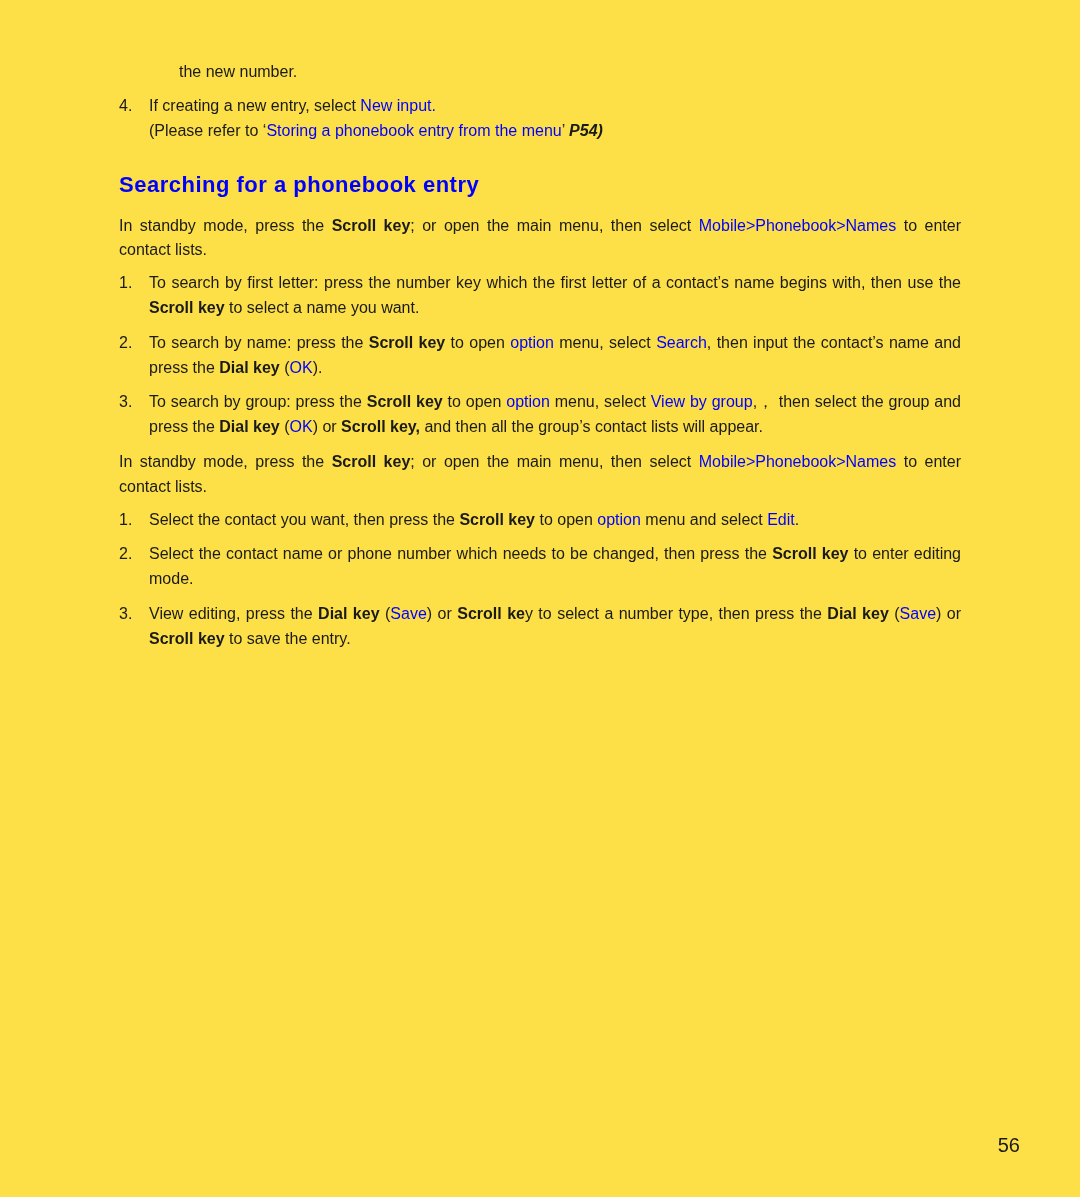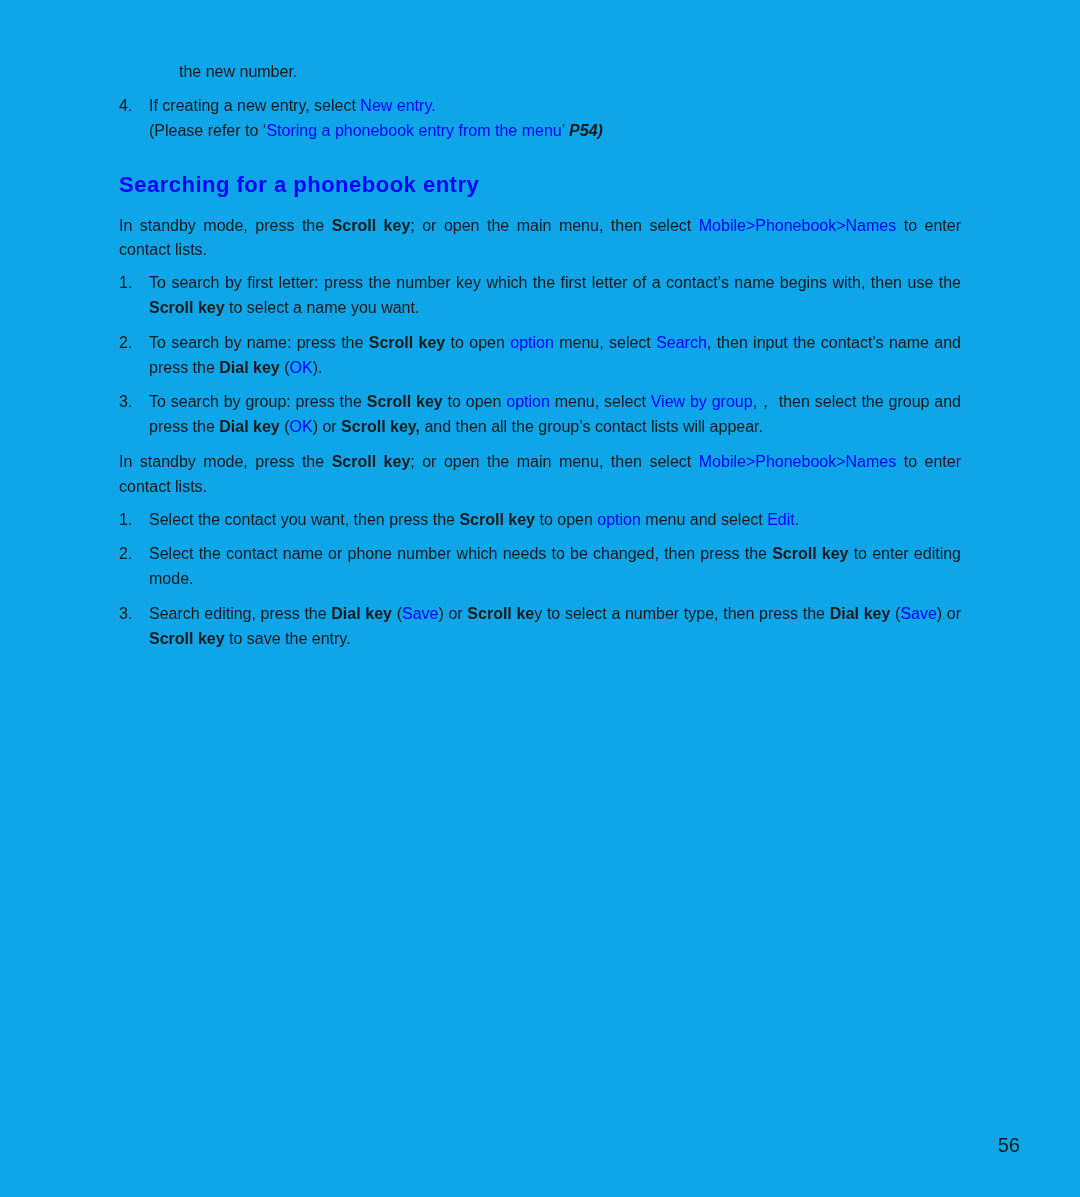--- a/index.html
+++ b/index.html
@@ -13,21 +13,21 @@
       font-family: Arial, Helvetica, sans-serif;
       font-size: 16px;
       color: #1a1a1a;
       width: 1080px;
       min-height: 1197px;
     }
 
     .page {
       width: 1080px;
       min-height: 1197px;
-      background: #0ea5e9;
+      background: #fde047;
       padding: 60px 119px 60px 119px;
       position: relative;
     }
 
     .intro-text {
       font-size: 16px;
       color: #1a1a1a;
       margin-bottom: 10px;
       text-align: justify;
       line-height: 1.5;
@@ -102,21 +102,21 @@
 </head>
 <body>
 
 <div class="page">
 
   <p class="intro-text">the new number.</p>
 
   <div class="numbered-list-item">
     <span class="num">4.</span>
     <span class="item-text">
-      <span>If creating a new entry, select </span><span class="blue-link">New entry.</span>
+      <span>If creating a new entry, select </span><span class="blue-link">New input.</span>
       <br>
       <span>(Please refer to ‘</span><span class="blue-link">Storing a phonebook entry from the menu</span><span>’ </span><span class="italic-bold">P54)</span>
     </span>
   </div>
 
   <h2 class="section-heading">Searching for a phonebook entry</h2>
 
   <p class="body-paragraph">
     <span>In standby mode, press the </span><b>Scroll key</b><span>; or open the main menu, then select </span><span class="blue-link">Mobile&gt;Phonebook&gt;Names</span><span> to enter contact lists.</span>
   </p>
@@ -164,21 +164,21 @@
     <div class="numbered-list-item">
       <span class="num">2.</span>
       <span class="item-text">
         <span>Select the contact name or phone number which needs to be changed, then press the </span><b>Scroll key</b><span> to enter editing mode.</span>
       </span>
     </div>
 
     <div class="numbered-list-item">
       <span class="num">3.</span>
       <span class="item-text">
-        <span>Search editing, press the </span><b>Dial key</b><span> (</span><span class="blue-link">Save</span><span>) or </span><b>Scroll ke</b><span>y to select a number type, then press the </span><b>Dial key</b><span> (</span><span class="blue-link">Save</span><span>) or </span><b>Scroll key</b><span> to save the entry.</span>
+        <span>View editing, press the </span><b>Dial key</b><span> (</span><span class="blue-link">Save</span><span>) or </span><b>Scroll ke</b><span>y to select a number type, then press the </span><b>Dial key</b><span> (</span><span class="blue-link">Save</span><span>) or </span><b>Scroll key</b><span> to save the entry.</span>
       </span>
     </div>
 
   </div>
 
   <div class="page-number">56</div>
 
 </div>
 
 </body></html>

